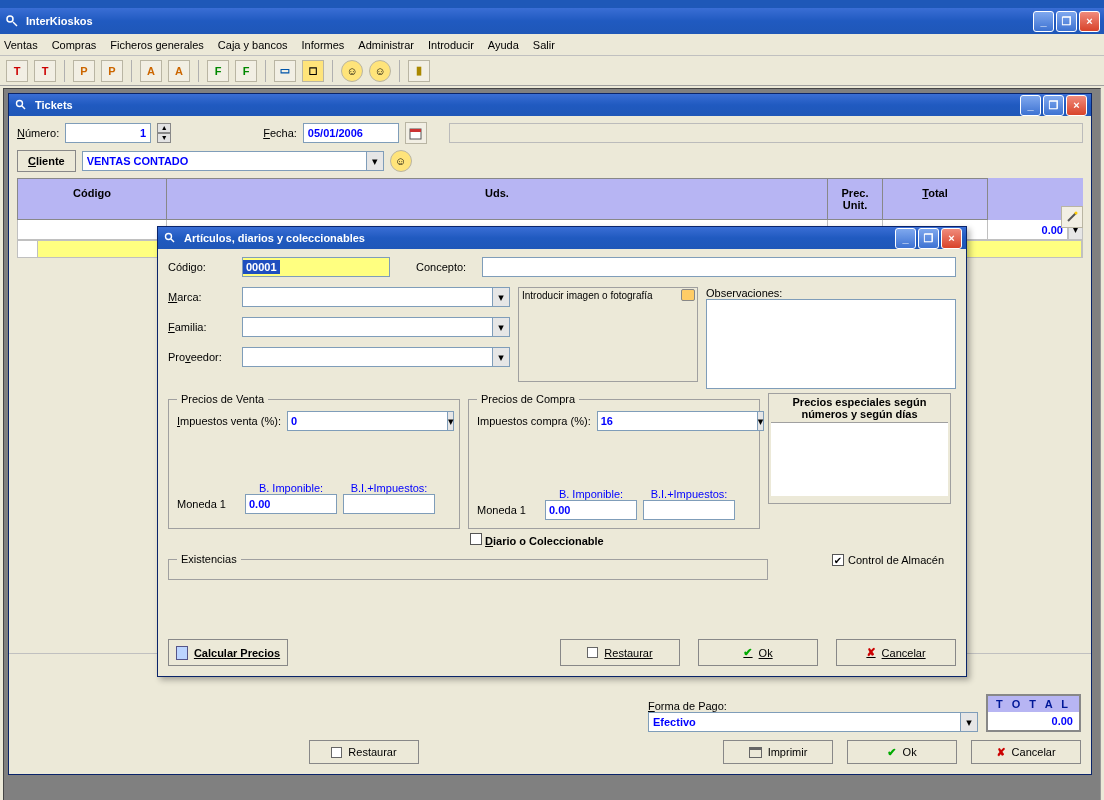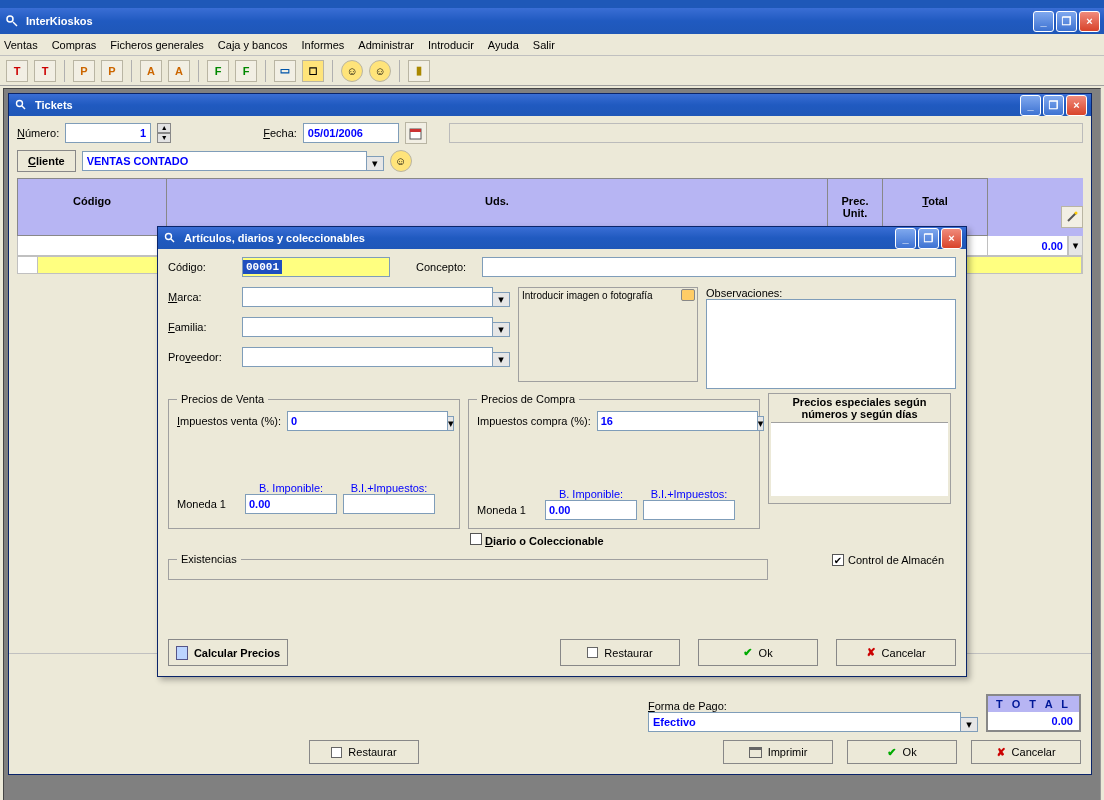--- a/index.html
+++ b/index.html
@@ -30,27 +30,27 @@
   .tickets { position:absolute; left:4px; top:4px; width:1084px; height:682px; background:#ece9d8; border:1px solid #0a246a;}
   .tickets .titlebar { height:22px;}
   .tickets-body { position:relative; padding:6px 8px; height:calc(100% - 22px);}
   .row { display:flex; align-items:center; gap:6px; margin-bottom:6px;}
   .lbl { color:#000; }
   .u { text-decoration: underline; }
   .flat-input { height:20px; border:1px solid #7f9db9; background:#fff; color:#00f; padding:0 4px; }
   .spinner { display:flex; flex-direction:column;}
   .spinner button { width:14px; height:10px; border:1px solid #888; background:#e3e3e3; font-size:7px; line-height:8px; padding:0;}
   .btn-flat { height:22px; padding:0 10px; border:1px solid #888; background:#ece9d8;}
-  .combo { display:flex;align-items:flex-end; }
+  .combo { display:flex; }
   .combo input { flex:1; }
   .combo button { width:17px; border:1px solid #7f9db9; border-left:0; background:#e6e6e6;}
   .iconbtn { width:22px; height:22px; border:1px solid #b9b5a3; background:#f2efe4; display:flex;align-items:center;justify-content:center;}
 
   .grid-head { display:grid; grid-template-columns: 150px 1fr 55px 105px 95px; background:#b7b5f3; }
-  .grid-head div { border:1px solid #888; border-left:0; text-align:center; font-weight:bold; padding:16px 0;}
+  .grid-head div { border:1px solid #888; border-left:0; text-align:center; font-weight:bold; padding:8px 0;}
   .grid-head div:first-child{border-left:1px solid #888;}
   .grid-row { display:grid; grid-template-columns: 150px 1fr 55px 105px 80px 15px; background:#fff; height:20px;}
   .grid-row div{ border:1px solid #c0c0c0; border-top:0; border-left:0; padding:0 4px; display:flex; align-items:center; justify-content:flex-end;}
   .grid-row div:first-child { border-left:1px solid #c0c0c0;}
   .grid-row .ddl { border-left:1px solid #c0c0c0; justify-content:center; background:#e6e6e6;}
   .yellow-row { background:#ffff80; height:18px; border:1px solid #c0c0c0; margin-top:0; display:grid; grid-template-columns: 20px 1fr;}
   .yellow-row div { border-right:1px solid #c0c0c0;}
 
   .tickets-footer { position:absolute; left:0; right:0; bottom:0; background:#ece9d8; padding:6px 10px 10px; border-top:1px solid #c0c0c0;}
   .forma-row { display:flex; gap:8px; align-items:flex-end; justify-content:flex-end; margin-bottom:8px;}
@@ -64,35 +64,35 @@
   .big-btn .sq { width:11px; height:11px; border:1px solid #666; background:#fff;}
   .big-btn .pr { width:13px; height:11px; border:1px solid #666; border-top:3px solid #666;}
 
   
   .dlg { position:absolute; left:148px; top:110px; width:810px; height:451px; background:#ece9d8; border:1px solid #0a246a; box-shadow:3px 3px 6px rgba(0,0,0,.3);}
   .dlg .titlebar { height:22px; }
   .dlg-body { position:relative; padding:8px 10px 10px; height:calc(100% - 22px);}
   .form-row { display:flex; align-items:center; gap:6px; margin-bottom:10px;}
   .form-row .lbl { width:68px;}
   .codebox { width:148px; height:20px; border:1px solid #7f9db9; background:#ffff80; color:#00f; font-weight:bold; display:flex; align-items:center;}
-  .codebox span { background:#1f4fbf; color:#fff; padding:1px 3px;font-family:Liberation Mono, monospace;}
+  .codebox span { background:#1f4fbf; color:#fff; padding:1px 3px;}
   .tx { height:20px; border:1px solid #7f9db9; background:#fff; color:#00f; padding:0 3px; }
   .obsarea { width:250px; height:90px; border:1px solid #7f9db9; background:#fff; resize:none;}
   fieldset { border:1px solid #a0a0a0; padding:6px 8px 8px; }
   fieldset legend { padding:0 4px; font-size:11px;}
   .num-in { width:92px; height:20px; border:1px solid #7f9db9; color:#00f; padding:0 3px; font-weight:bold;}
   .sublbl { color:#00f; font-size:11px; text-align:center; display:block;margin-top:47px;}
   .chk-box { width:12px; height:12px; border:1px solid #555; display:inline-flex; align-items:center; justify-content:center; background:#fff; font-size:10px; color:#000;}
   .img-box { width:180px; height:95px; border:1px solid #a0a0a0; background:#ece9d8; position:relative;}
   .img-box .cap { position:absolute; top:2px; left:3px; right:3px; font-size:10px;}
   .img-box .camicon { position:absolute; top:1px; right:2px; width:14px; height:12px; background:#ffcc66; border:1px solid #888; border-radius:2px;}
   .spec-box { border:1px solid #a0a0a0; width:183px; height:111px;}
   .spec-box .hdr { text-align:center; font-weight:bold; padding:2px 3px;}
   .dlg-btns { position:absolute; left:10px; right:10px; bottom:10px; display:flex; justify-content:space-between; gap:18px;}
-  .dlg-btns .big-btn { width:120px; height:27px;}
+  .dlg-btns .big-btn { width:120px; height:27px;text-decoration:underline;}
   .calc-btn { width:180px; }
   .calc-btn .ic { width:12px; height:14px; background:#bcd5ff; border:1px solid #558;}
   .spacer { flex:1; }
 </style>
 </head>
 <body>
 
 <div class="app">
 
   <div class="titlebar">

